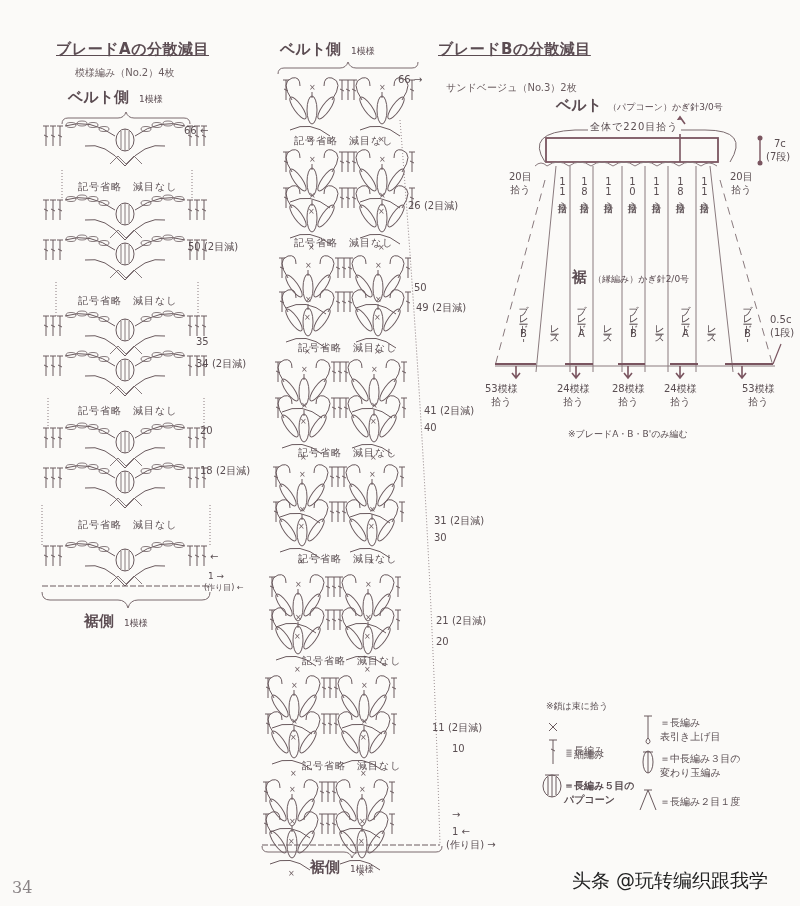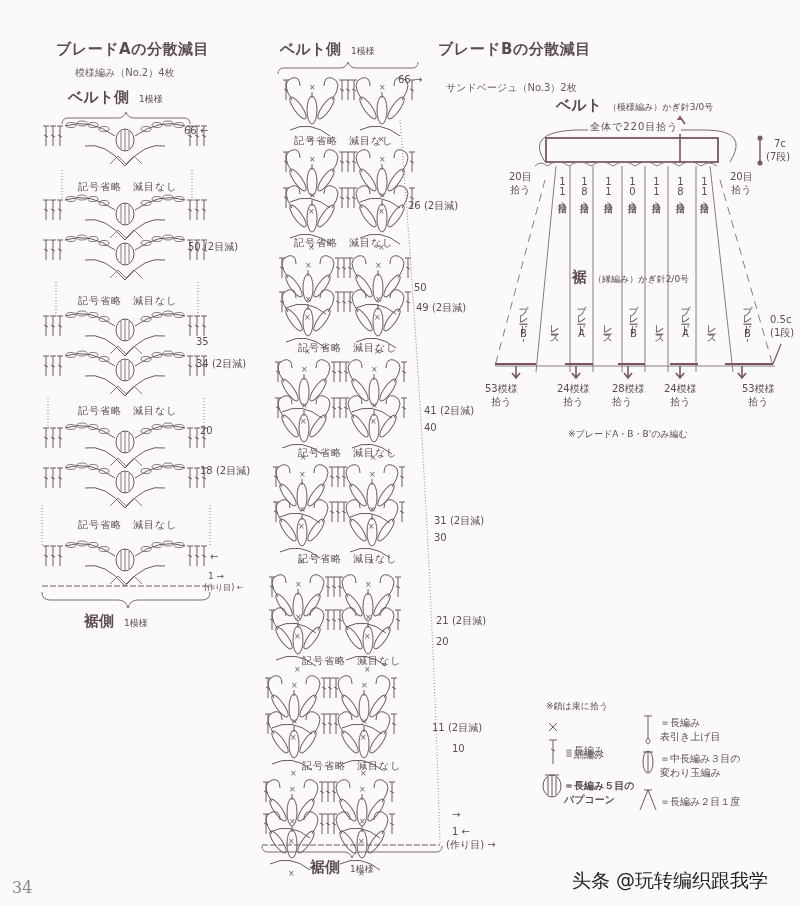--- a/index.html
+++ b/index.html
@@ -1,19 +1,19 @@
 <!DOCTYPE html>
 <html><head>
 <meta charset="utf-8">
 <style>
   html,body{margin:0;padding:0;}
   body{width:800px;height:906px;background:#fbfaf8;position:relative;overflow:hidden;
        font-family:"DejaVu Sans","Liberation Sans",sans-serif;color:#5a4a4e;}
   .abs{position:absolute;}
-  .title{font-size:15px;font-weight:bold;color:#5b4c52;letter-spacing:0.5px;white-space:nowrap;}
+  .title{font-size:15px;font-weight:bold;color:#5b4c52;letter-spacing:0.5px;white-space:nowrap;text-decoration:underline;}
   .sub{font-size:10px;color:#6a5d60;white-space:nowrap;}
   .side{font-size:15px;font-weight:bold;color:#5b4c52;white-space:nowrap;}
   .side small{font-size:9px;font-weight:normal;margin-left:10px;}
   .rowlbl{font-size:10px;color:#5a4e52;white-space:nowrap;}
   .omit{font-size:10px;color:#5a4e52;white-space:nowrap;letter-spacing:1px;}
   svg{position:absolute;left:0;top:0;}
   .vt{writing-mode:vertical-rl;text-orientation:upright;font-size:10px;color:#5a4e52;letter-spacing:-1px;line-height:1;}
   .legend-item{font-size:10px;color:#5a4e52;white-space:nowrap;line-height:1.35;}
   .wm{font-size:19px;color:#222;white-space:nowrap;font-family:"DejaVu Sans",sans-serif;}
   .pgno{font-size:16px;color:#8a8486;font-family:"DejaVu Serif",serif;}
@@ -249,21 +249,21 @@
 <div class="abs rowlbl" style="left:452px;top:743px;">10</div>
 <div class="abs rowlbl" style="left:452px;top:809px;">→</div>
 <div class="abs rowlbl" style="left:452px;top:826px;">1 ←</div>
 <div class="abs rowlbl" style="left:446px;top:838px;">(作り目) →</div>
 
 <div class="abs side" style="left:310px;top:858px;">
   <span>裾側</span><small>1模様</small>
 </div>
 
 <div class="abs side" style="left:556px;top:96px;">
-  <span>ベルト</span><small style="margin-left:6px;">（模様編み）かぎ針3/0号</small>
+  <span>ベルト</span><small style="margin-left:6px;">（パプコーン）かぎ針3/0号</small>
 </div>
 <div class="abs rowlbl" style="left:588px;top:120px;background:#fbfaf8;padding:0 2px;letter-spacing:1px;">全体で220目拾う</div>
 <div class="abs rowlbl" style="left:774px;top:138px;">7c</div>
 <div class="abs rowlbl" style="left:766px;top:150px;">(7段)</div>
 
 <div class="abs rowlbl" style="left:509px;top:170px;text-align:center;line-height:1.3;">
   <div>20目</div>
   <div>拾う</div>
 </div>
 <div class="abs rowlbl" style="left:730px;top:170px;text-align:center;line-height:1.3;">
@@ -296,21 +296,21 @@
 <div class="abs vt" style="left:742px;top:298px;">ブレードB'</div>
 
 <div class="abs rowlbl" style="left:485px;top:382px;text-align:center;line-height:1.3;">
   <div>53模様</div>
     <div>拾う</div>
 </div>
 <div class="abs rowlbl" style="left:557px;top:382px;text-align:center;line-height:1.3;">
   <div>24模様</div>
     <div>拾う</div>
 </div>
-<div class="abs rowlbl" style="left:612px;top:382px;line-height:1.3;">
+<div class="abs rowlbl" style="left:612px;top:382px;text-align:center;line-height:1.3;">
   <div>28模様</div>
     <div>拾う</div>
 </div>
 <div class="abs rowlbl" style="left:664px;top:382px;text-align:center;line-height:1.3;">
   <div>24模様</div>
     <div>拾う</div>
 </div>
 <div class="abs rowlbl" style="left:742px;top:382px;text-align:center;line-height:1.3;">
   <div>53模様</div>
     <div>拾う</div>

